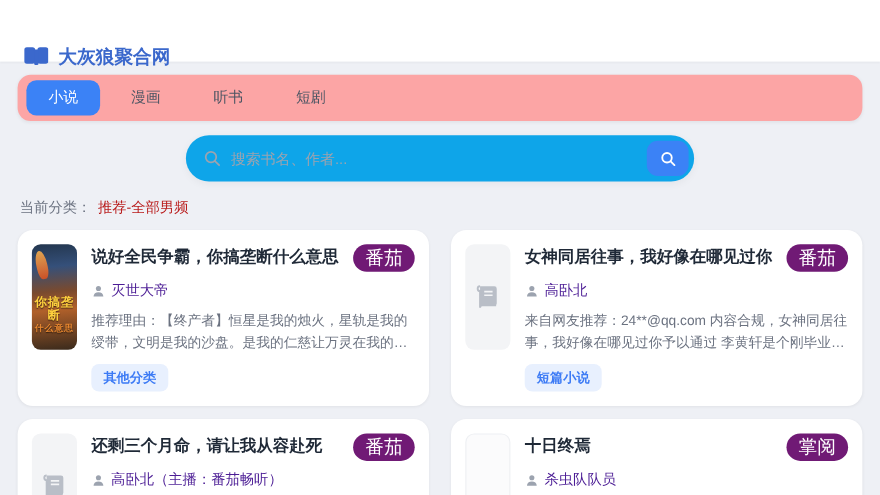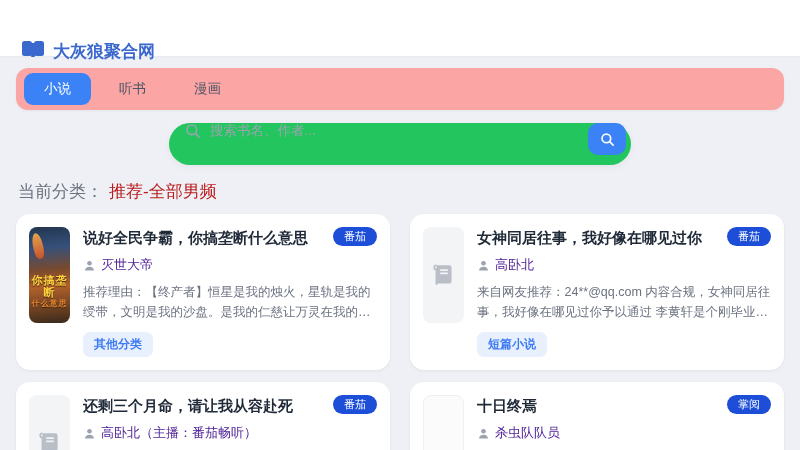--- a/index.html
+++ b/index.html
@@ -7,21 +7,21 @@
   body {
     font-family:"Liberation Sans","DejaVu Sans",sans-serif;
     background:#eef0f5; color:#1f2937;
   }
   
   .header {
     height:56px; background:#ffffff; display:flex; align-items:center;
     justify-content:space-between; padding:0 22px;
     box-shadow:0 1px 2px rgba(0,0,0,.04);
   }
-  .brand { display:flex; gap:9px; cursor:pointer;margin-top:46px; }
+  .brand { display:flex; align-items:center; gap:9px; cursor:pointer;margin-top:46px; }
   .brand-title { font-size:17px; font-weight:bold; color:#3b68cc; }
   .header-right { display:flex; align-items:center; gap:14px; }
   .login-block { text-align:left; line-height:1.25; }
   .login-label { font-size:14px; font-weight:bold; color:#111827; }
   .login-status { font-size:11px; color:#9ca3af; }
   .avatar {
     width:36px; height:36px; border-radius:50%; background:#3b82f6;
     display:flex; align-items:center; justify-content:center; cursor:pointer;
   }
   .moon-btn {
@@ -38,36 +38,36 @@
   }
   .tab {
     border:none; background:transparent; font-size:13.5px; color:#4b5563;
     padding:7px 20px; border-radius:9px; cursor:pointer;
     font-family:inherit;
   }
   .tab.active { background:#3b82f6; color:#ffffff; }
   
   .search-row { display:flex; justify-content:center; margin-top:13px; }
   .search-pill {
-    width:462px; height:42px; background:#22c55e; border-radius:21px;
-    display:flex; align-items:flex-start; padding:0 5px 0 16px;
+    width:462px; height:42px; background:#0ea5e9; border-radius:21px;
+    display:flex; align-items:center; padding:0 5px 0 16px;
     box-shadow:0 2px 8px rgba(0,0,0,.05);
   }
   .search-input {
     flex:1; border:none; outline:none; font-size:13.5px; color:#374151;
     background:transparent; margin-left:9px; font-family:inherit;
   }
   .search-input::placeholder { color:#9ca3af; }
   .search-btn {
     width:38px; height:32px; border:none; border-radius:10px;
     background:#3b82f6; cursor:pointer;
     display:flex; align-items:center; justify-content:center;
   }
   
-  .category-row { margin:15px 2px 0; font-size:17px; display:flex; gap:6px; align-items:center; }
+  .category-row { margin:15px 2px 0; font-size:13px; display:flex; gap:6px; align-items:center; }
   .category-label { color:#6b7280; }
   .category-link { color:#b91c1c; text-decoration:none; cursor:pointer; }
   
   .grid {
     margin-top:11px; display:grid; grid-template-columns:1fr 1fr;
     gap:12px 20px;
   }
   .card {
     background:#ffffff; border-radius:14px; padding:13px;
     display:flex; gap:13px; box-shadow:0 1px 3px rgba(0,0,0,.06);
@@ -95,21 +95,21 @@
     background:#f3f4f6; display:flex; align-items:center; justify-content:center;
   }
   .cover.blank { background:#fbfbfc; border:1px solid #eef0f3; }
   .card-body { flex:1; min-width:0; display:flex; flex-direction:column; }
   .title-row { display:flex; align-items:flex-start; gap:10px; }
   .book-title {
     flex:1; font-size:15px; font-weight:bold; color:#1f2937;
     white-space:nowrap; overflow:hidden; text-overflow:ellipsis; padding-top:2px;
   }
   .badge {
-    flex:none; background:#1d4ed8; color:#ffffff; font-size:11px;
+    flex:none; background:#701a75; color:#ffffff; font-size:17px;
     padding:4px 11px; border-radius:999px; line-height:1;
   }
   .author-row {
     margin-top:8px; display:flex; align-items:center; gap:5px;
     font-size:13px; color:#4c1d95;
     white-space:nowrap; overflow:hidden; text-overflow:ellipsis;
   }
   .desc {
     margin-top:8px; font-size:12.5px; color:#6b7280; line-height:1.6;
     display:-webkit-box; -webkit-line-clamp:2; -webkit-box-orient:vertical;
@@ -134,22 +134,23 @@
       </svg>
     </span>
     <span class="brand-title">大灰狼聚合网</span>
   </div>
 </header>
 
 <main class="main">
 
   <nav class="tabbar">
     <button class="tab active">小说</button>
+    <button class="tab">漫画</button>
     <button class="tab">听书</button>
-    <button class="tab">漫画</button>
+    <button class="tab">短剧</button>
   </nav>
 
   <div class="search-row">
     <div class="search-pill">
       <span>
         <svg width="16" height="16" viewBox="0 0 16 16">
           <circle cx="6.8" cy="6.8" r="4.8" fill="none" stroke="#9ca3af" stroke-width="1.6"></circle>
           <line x1="10.4" y1="10.4" x2="14.2" y2="14.2" stroke="#9ca3af" stroke-width="1.6" stroke-linecap="round"></line>
         </svg>
       </span>

